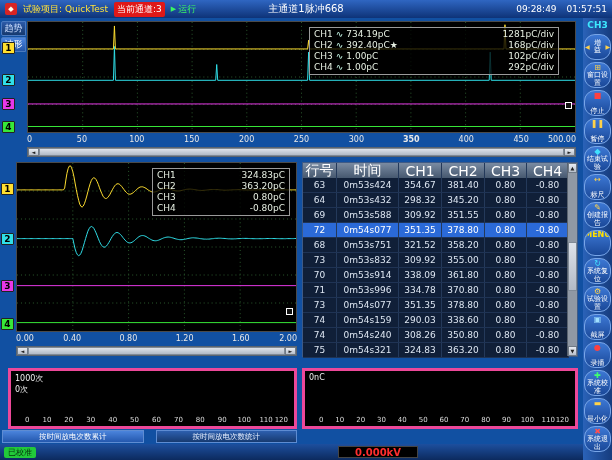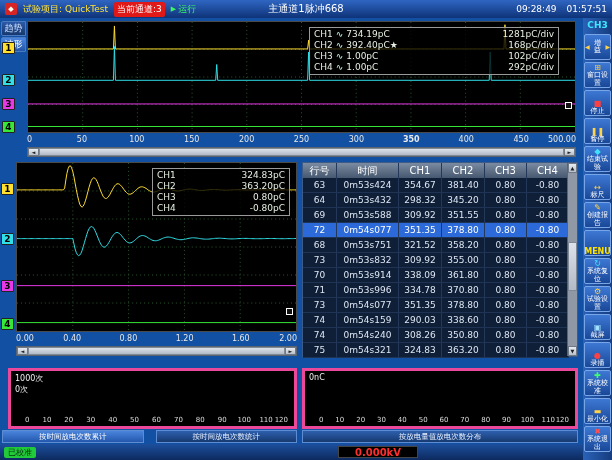--- a/index.html
+++ b/index.html
@@ -55,21 +55,21 @@
           border:1px solid #707a86;font-size:5px;color:#222;display:flex;align-items:center;justify-content:center;}
   .sb-thumb{flex:1;background:linear-gradient(#dde2ea,#b2bac6);border:1px solid #808a96;}
 
   .ch-tag{position:absolute;width:13px;height:12px;font-size:9px;font-weight:bold;color:#000;
           display:flex;align-items:center;justify-content:center;border:1px solid #222;border-radius:1px;}
 
   
   #table{position:absolute;left:302px;top:162px;width:276px;height:195px;
          background:#0d1b30;border:1px solid #3e5a86;}
   .thead{display:flex;height:15px;width:266px;background:linear-gradient(#7a8ba2,#46586f);
-         font-size:10px;color:#fff;}
+         font-size:14px;color:#fff;}
   .tcell{height:100%;display:flex;align-items:center;justify-content:center;
          border-right:1px solid #24395a;overflow:hidden;white-space:nowrap;}
   .tcell:nth-child(1){width:34px}.tcell:nth-child(2){width:62px}
   .tcell:nth-child(3){width:43px}.tcell:nth-child(4){width:43px}
   .tcell:nth-child(5){width:42px}.tcell:nth-child(6){width:42px}
   .trow{display:flex;height:15px;width:266px;font-size:9px;color:#dde6f2;
         background:#101f38;border-bottom:1px solid #1f3354;cursor:pointer;}
   .trow.sel{background:#2b6ad8;color:#fff;}
   .vscroll{position:absolute;right:0;top:0;width:10px;height:100%;background:#8f98a4;
            border-left:1px solid #5a6470;display:flex;flex-direction:column;}
@@ -107,22 +107,22 @@
   .volt{position:absolute;left:338px;top:2px;width:80px;height:12px;background:#000;
         border:1px solid #444;color:#ff2e2e;display:flex;align-items:center;justify-content:center;
         font-size:10px;font-weight:bold;}
 
   
   #toolbar{position:absolute;left:583px;top:18px;width:29px;height:442px;
            background:linear-gradient(90deg,#2a62b8,#163c7e);display:flex;flex-direction:column;
            align-items:center;padding-top:1px;}
   .tb-head{color:#3de8ff;font-size:9px;font-weight:bold;height:13px;line-height:13px;}
   .tb-btn{width:27px;height:26px;margin-top:2px;background:linear-gradient(#3d78d4,#1a4898);
-          border:1px solid #77a5e8;border-radius:2px;display:flex;flex-direction:column;
-          align-items:center;justify-content:flex-end;font-size:7px;line-height:7.5px;color:#fff;
+          border:1px solid #77a5e8;border-radius:11px;display:flex;flex-direction:column;
+          align-items:center;justify-content:space-between;font-size:7px;line-height:7.5px;color:#fff;
           text-align:center;cursor:pointer;overflow:hidden;}
   .tb-btn.gain{flex-direction:row;gap:1px;}
   .tb-arrow{color:#ffd24a;font-size:6px;}
   .tb-ico{font-size:8px;line-height:9px;}
   .tb-btn.menu .tb-lbl{color:#ffe000;font-weight:bold;font-size:8px;}
 </style>
 </head>
 <body>
 
 <div class="screen">
@@ -423,21 +423,20 @@
         <span class="tick" style="left: 91.6667%; transform: translateX(-50%);">110</span>
         <span class="tick" style="left: 100%; transform: translateX(-100%);">120</span>
       </div>
   </div>
 
   <div class="btab-group" id="btabs-left">
       <div class="btab active">按时间放电次数累计</div>
       <div class="btab">按时间放电次数统计</div>
     </div>
   <div class="btab-group" id="btabs-right">
-      <div class="btab">按放电量值放电次数分布</div>
     </div>
 
   <div id="statusbar">
     <span class="calib">已校准</span>
     <span class="volt">0.000kV</span>
   </div>
 
   <div id="toolbar">
     <div class="tb-head">CH3</div>
     <div id="toolbar-items" style="display:flex;flex-direction:column;align-items:center;">

